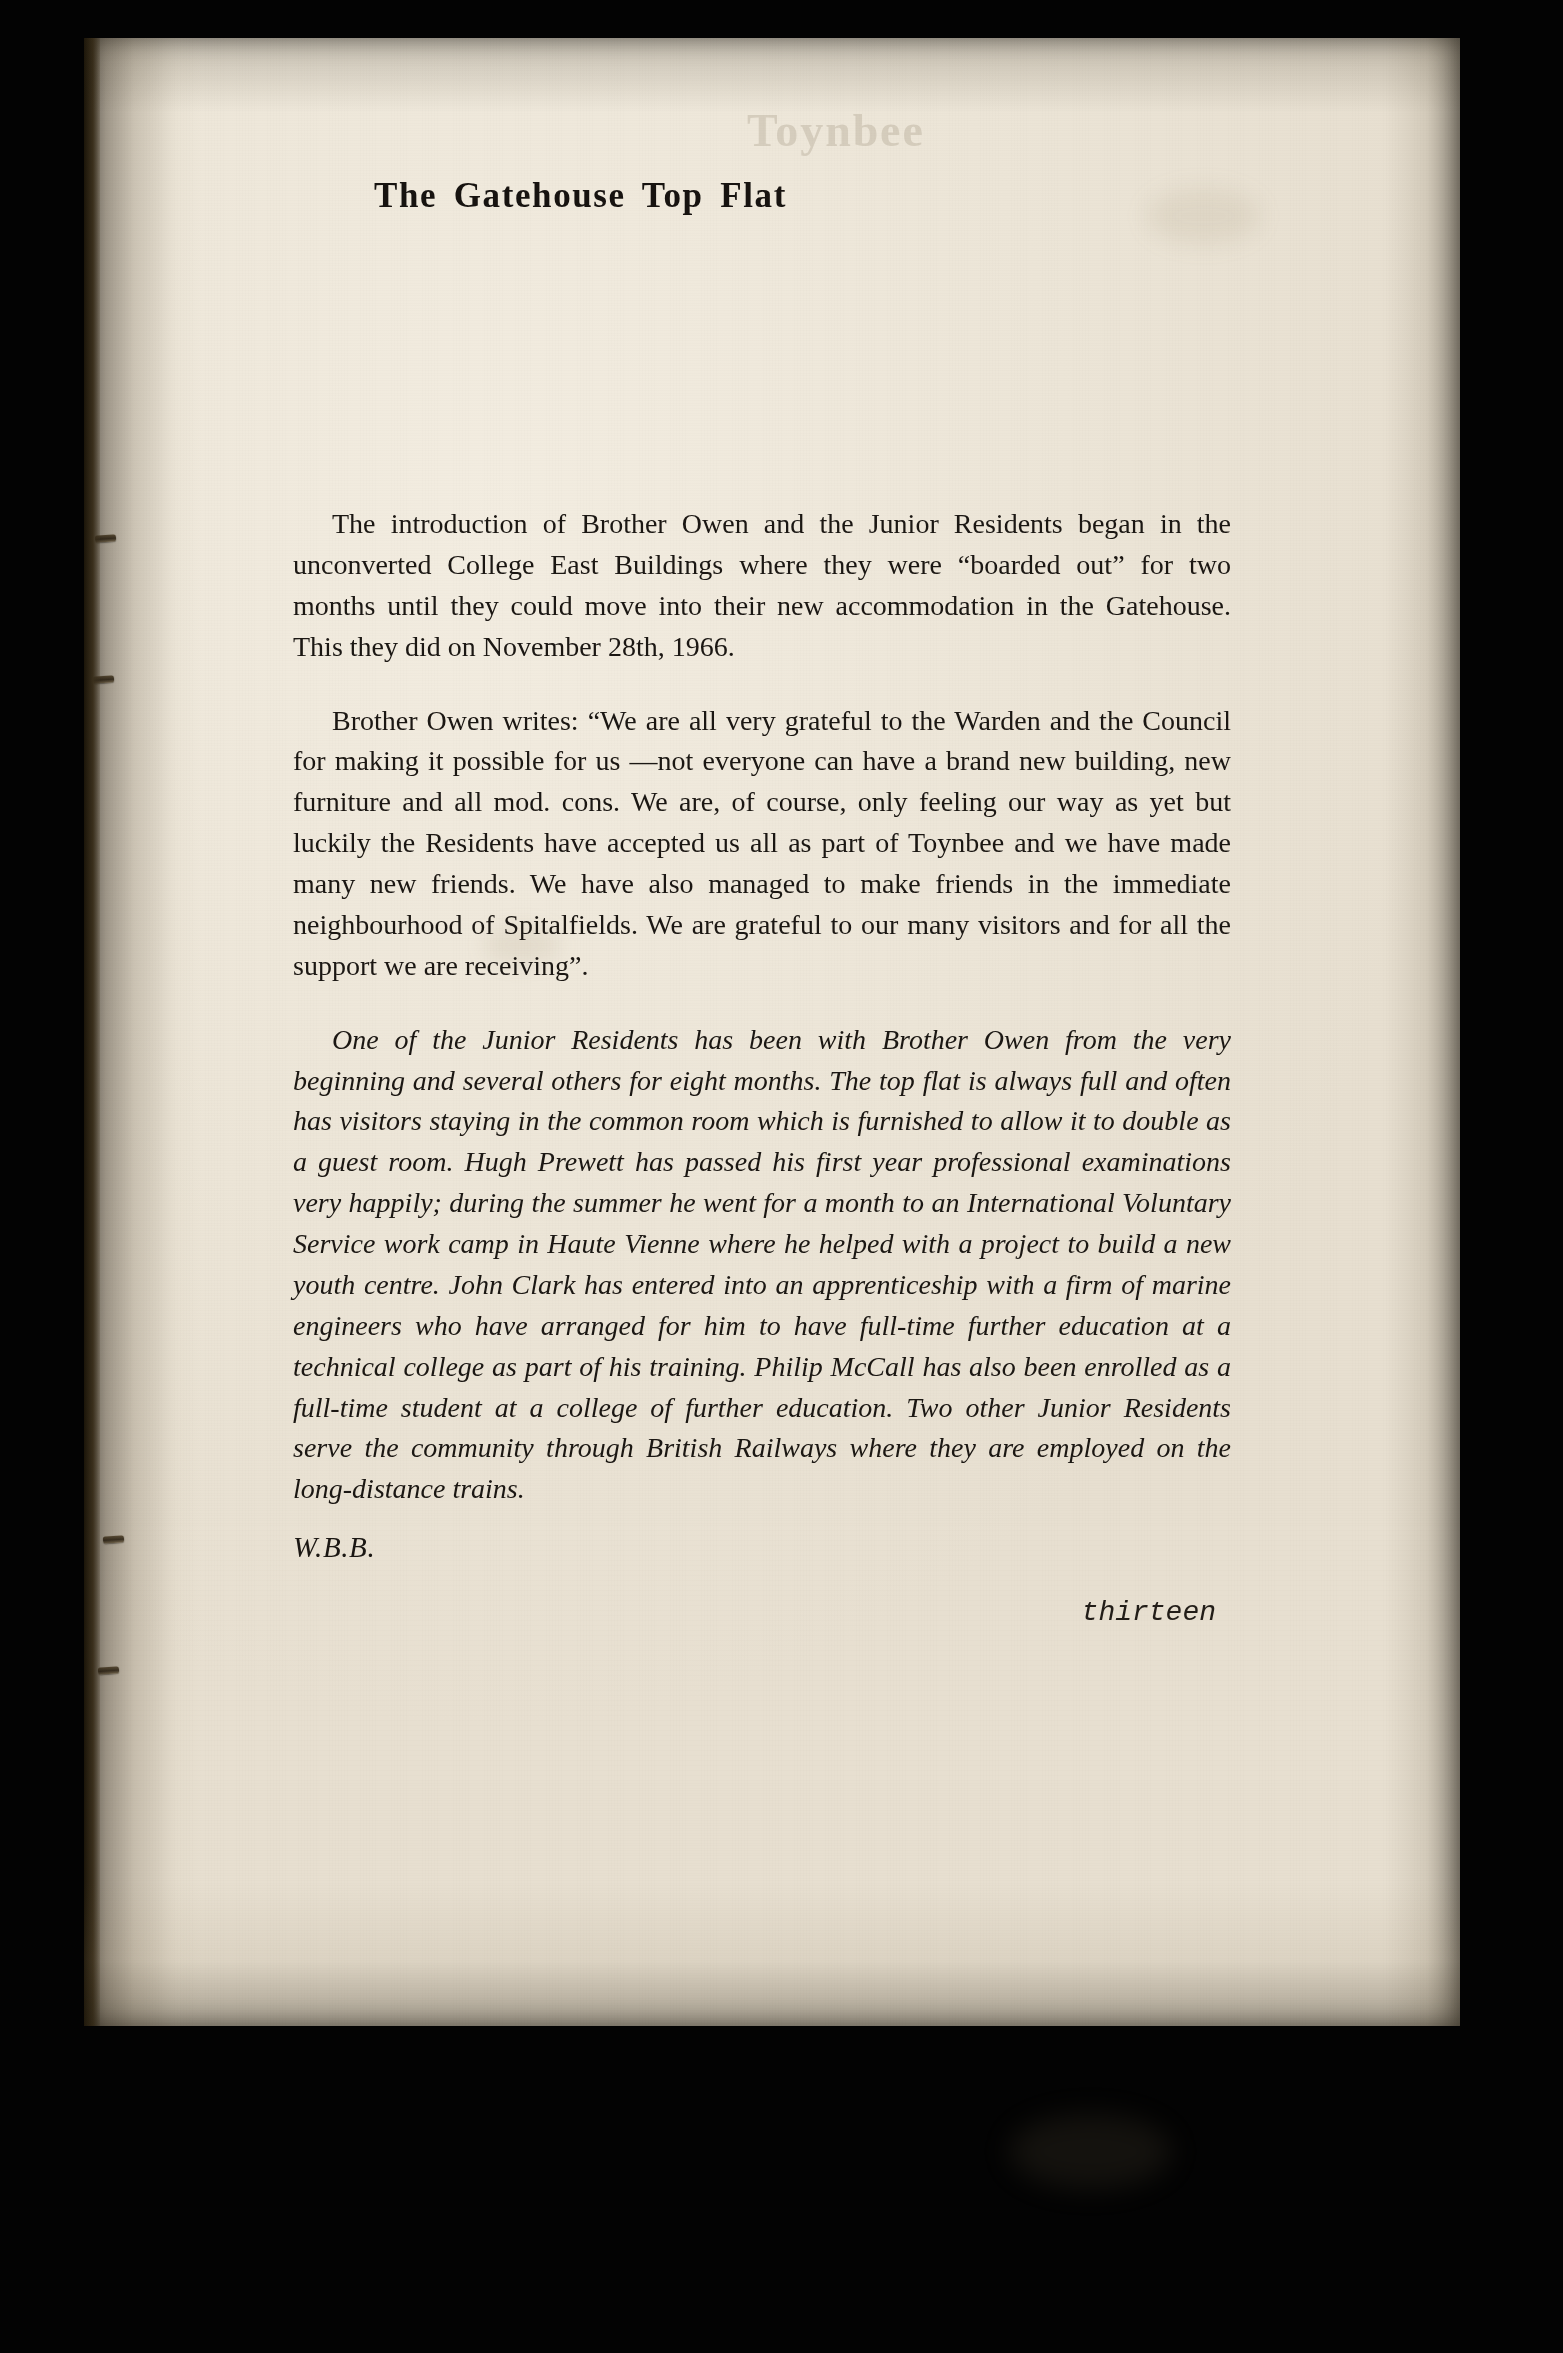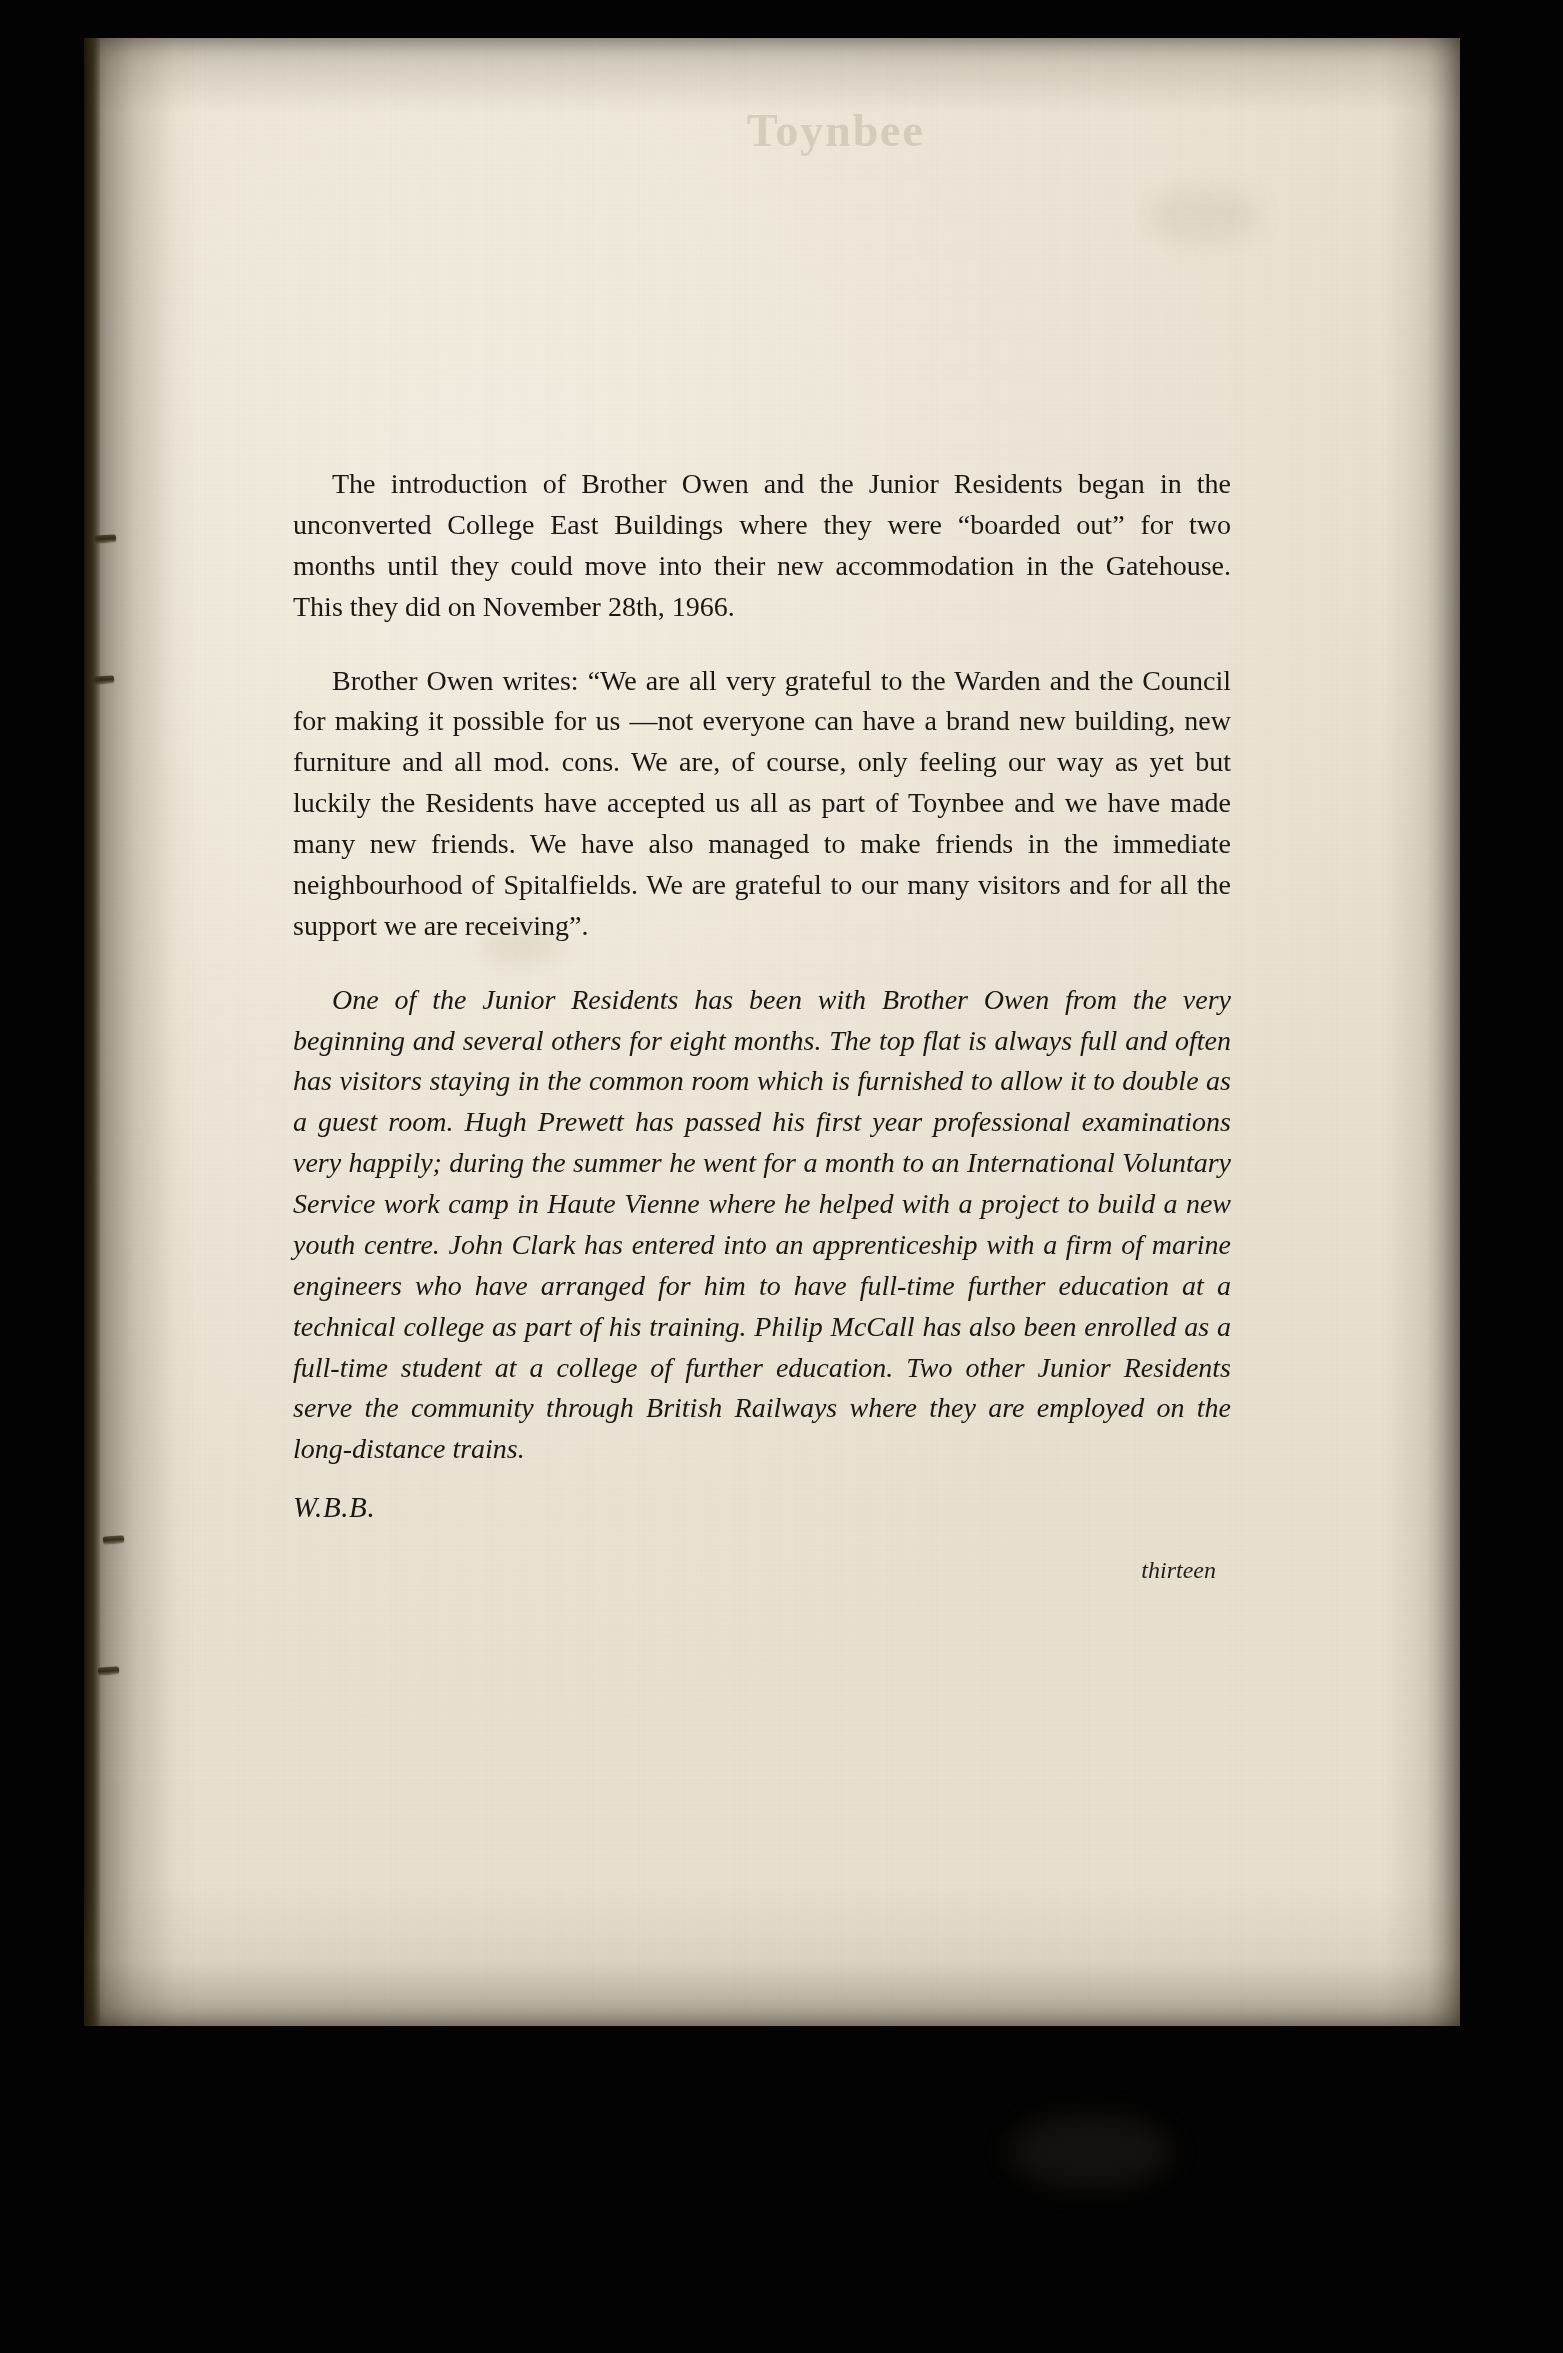--- a/index.html
+++ b/index.html
@@ -163,23 +163,23 @@
     font-style: italic;
     font-size: 29px;
     color: #1b1713;
     letter-spacing: 0.6px;
     padding-right: 7.5px;
   }
 
   #folio {
     margin-top: 33px;
     text-align: right;
-    font-family: Liberation Serif, serif;
+    font-family: Liberation Mono, monospace;
     font-style: italic;
-    font-size: 24px;
+    font-size: 28px;
     color: #221d18;
     padding-right: 15px;
   }
 
   
   .spot {
     position: absolute;
     border-radius: 50%;
     background: rgba(150,128,96,0.12);
     pointer-events: none;
@@ -201,20 +201,21 @@
   <div class="spot" style="left:400px; top:888px; width:75px; height:38px; filter:blur(10px);"></div>
   <div class="spot" style="left:925px; top:2076px; width:163px; height:75px; filter:blur(13.8px);"></div>
 
   <div class="staple" style="left:11.3px; top:497px;"></div>
   <div class="staple" style="left:8.8px; top:638px;"></div>
   <div class="staple" style="left:19px; top:1498px;"></div>
   <div class="staple" style="left:13.8px; top:1629px;"></div>
 
   <div id="text-column">
 
+    <h1 id="article-title">The Gatehouse Top Flat</h1>
 
     <div id="body-copy">
       <p class="para">The introduction of Brother Owen and the Junior Residents began in the unconverted College East Buildings where they were “boarded out” for two months until they could move into their new accommodation in the Gatehouse. This they did on November 28th, 1966.</p>
       <p class="para">Brother Owen writes: “We are all very grateful to the Warden and the Council for making it possible for us —not everyone can have a brand new building, new furniture and all mod. cons. We are, of course, only feeling our way as yet but luckily the Residents have accepted us all as part of Toynbee and we have made many new friends. We have also managed to make friends in the immediate neighbourhood of Spitalfields. We are grateful to our many visitors and for all the support we are receiving”.</p>
       <p class="para">One of the Junior Residents has been with Brother Owen from the very beginning and several others for eight months. The top flat is always full and often has visitors staying in the common room which is furnished to allow it to double as a guest room. Hugh Prewett has passed his first year professional examinations very happily; during the summer he went for a month to an International Voluntary Service work camp in Haute Vienne where he helped with a project to build a new youth centre. John Clark has entered into an apprenticeship with a firm of marine engineers who have arranged for him to have full-time further education at a technical college as part of his training. Philip McCall has also been enrolled as a full-time student at a college of further education. Two other Junior Residents serve the community through British Railways where they are employed on the long-distance trains.</p>
     </div>
 
     <div id="signature">W.B.B.</div>
 
     <div id="folio">thirteen</div>

